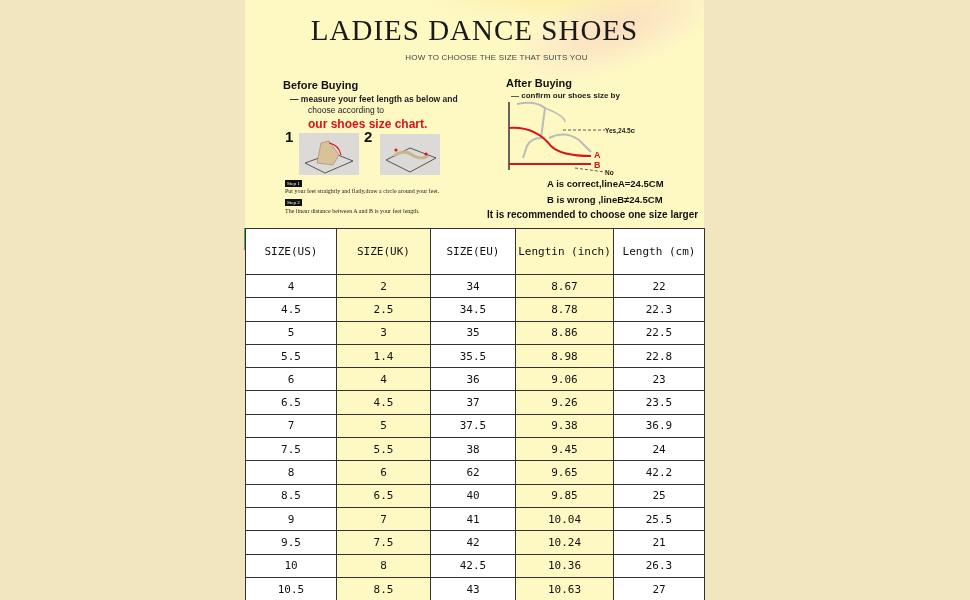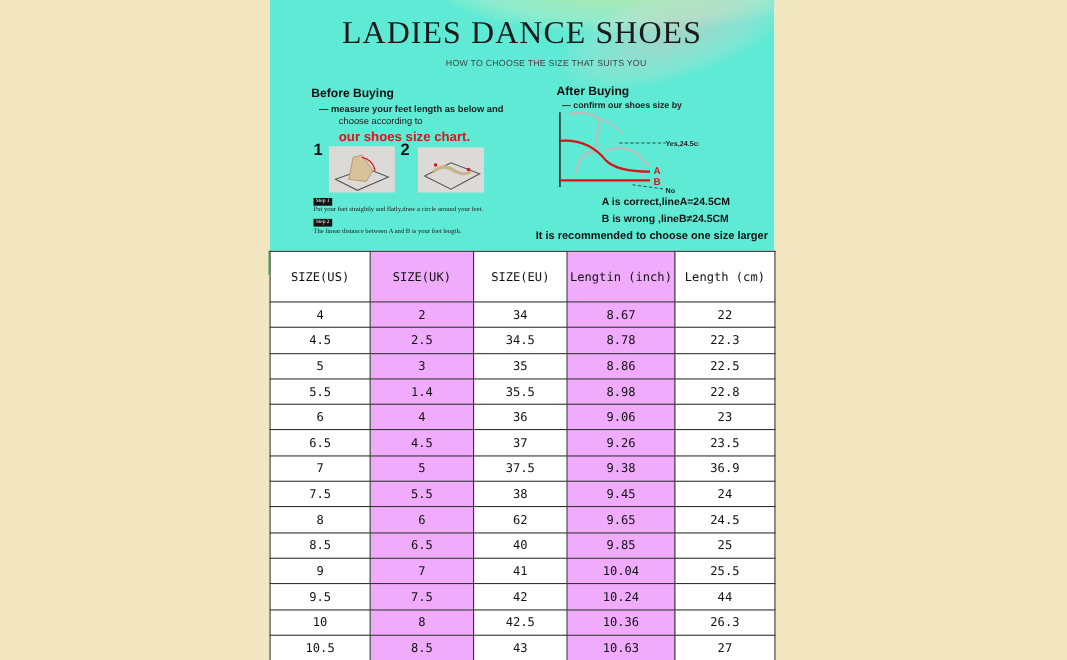--- a/index.html
+++ b/index.html
@@ -1,18 +1,18 @@
 <!DOCTYPE html>
 <html><head>
 <meta charset="utf-8">
 <style>
   html, body { margin:0; padding:0; }
   body { width:970px; height:600px; background:#f1e6c0; position:relative; overflow:hidden; font-family:"Liberation Sans", sans-serif; }
   .panel { position:absolute; left:245px; top:0; width:459px; height:600px; background:#fdfbee; overflow:hidden; }
-  .banner { position:absolute; left:0; top:0; width:459px; height:228px; background:#5eead4; overflow:hidden; }
+  .banner { position:absolute; left:0; top:0; width:459px; height:228px; background:#fef9c3; overflow:hidden; }
   .blob1 { position:absolute; left:150px; top:-60px; width:340px; height:90px; border-radius:50%; background:radial-gradient(ellipse at center, rgba(250,225,120,0.55) 0%, rgba(253,240,190,0.3) 55%, rgba(253,252,240,0) 75%); }
   .blob2 { position:absolute; left:260px; top:-10px; width:220px; height:80px; border-radius:50%; background:radial-gradient(ellipse at center, rgba(245,190,185,0.45) 0%, rgba(250,215,210,0.2) 55%, rgba(253,252,240,0) 75%); transform:rotate(-18deg); }
   .title { position:absolute; left:0; width:459px; top:14px; text-align:center; font-family:"Liberation Serif", serif; font-size:29px; letter-spacing:1px; color:#1a1a1a; }
   .subtitle { position:absolute; left:0; width:459px; top:53px; text-align:center; font-size:8px; color:#444; letter-spacing:0.2px;padding-left:22px; }
   .bb-head { position:absolute; left:38px; top:79px; font-weight:bold; font-size:11px; color:#111; }
   .bb-line1 { position:absolute; left:45px; top:94px; font-size:8.5px; font-weight:bold; color:#222; }
   .bb-line2 { position:absolute; left:63px; top:105px; font-size:8.5px; font-weight:normal; color:#222; }
   .bb-red { position:absolute; left:63px; top:117px; font-size:12px; font-weight:bold; color:#d8141b; }
   .num1 { position:absolute; left:40px; top:128px; font-size:15px; font-weight:bold; color:#111; }
   .num2 { position:absolute; left:119px; top:128px; font-size:15px; font-weight:bold; color:#111; }
@@ -24,21 +24,21 @@
   .ab-line { position:absolute; left:266px; top:91px; font-size:8px; font-weight:bold; color:#222; }
   .shoe { position:absolute; left:260px; top:98px; width:130px; height:80px; }
   .ab-a { position:absolute; left:302px; top:178px; font-size:9.5px; font-weight:bold; color:#111; }
   .ab-b { position:absolute; left:302px; top:194px; font-size:9.5px; font-weight:bold; color:#111; }
   .ab-rec { position:absolute; left:242px; top:209px; font-size:10px; font-weight:bold; color:#111; white-space:nowrap; }
   .green-bar { position:absolute; left:244px; top:228px; width:2px; height:22px; background:#4caf50; }
   table.sizes { position:absolute; left:245px; top:228px; border-collapse:collapse; background:#fff; font-family:"DejaVu Sans Mono", monospace; font-size:11px; color:#111; table-layout:fixed; }
   table.sizes td, table.sizes th { border:1px solid #333; text-align:center; padding:0; font-weight:normal; }
   table.sizes th { height:45px; font-size:11px; white-space:nowrap; }
   table.sizes td { height:22.3px; }
-  .g { background:#f0abfc; }
+  .g { background:#fef9c3; }
   col.c1 { width:91px; } col.c2 { width:94px; } col.c3 { width:85px; } col.c4 { width:98px; } col.c5 { width:91px; }
 </style>
 </head>
 <body>
 
 <div class="panel">
   <div class="banner">
     <div class="blob1"></div>
     <div class="blob2"></div>
     <div class="title">LADIES DANCE SHOES</div>
@@ -168,42 +168,42 @@
         <td class="g">5.5</td>
         <td>38</td>
         <td class="g">9.45</td>
         <td>24</td>
       </tr>
       <tr>
         <td>8</td>
         <td class="g">6</td>
         <td>62</td>
         <td class="g">9.65</td>
-        <td>24.5</td>
+        <td>42.2</td>
       </tr>
       <tr>
         <td>8.5</td>
         <td class="g">6.5</td>
         <td>40</td>
         <td class="g">9.85</td>
         <td>25</td>
       </tr>
       <tr>
         <td>9</td>
         <td class="g">7</td>
         <td>41</td>
         <td class="g">10.04</td>
         <td>25.5</td>
       </tr>
       <tr>
         <td>9.5</td>
         <td class="g">7.5</td>
         <td>42</td>
         <td class="g">10.24</td>
-        <td>44</td>
+        <td>21</td>
       </tr>
       <tr>
         <td>10</td>
         <td class="g">8</td>
         <td>42.5</td>
         <td class="g">10.36</td>
         <td>26.3</td>
       </tr>
       <tr>
         <td>10.5</td>

